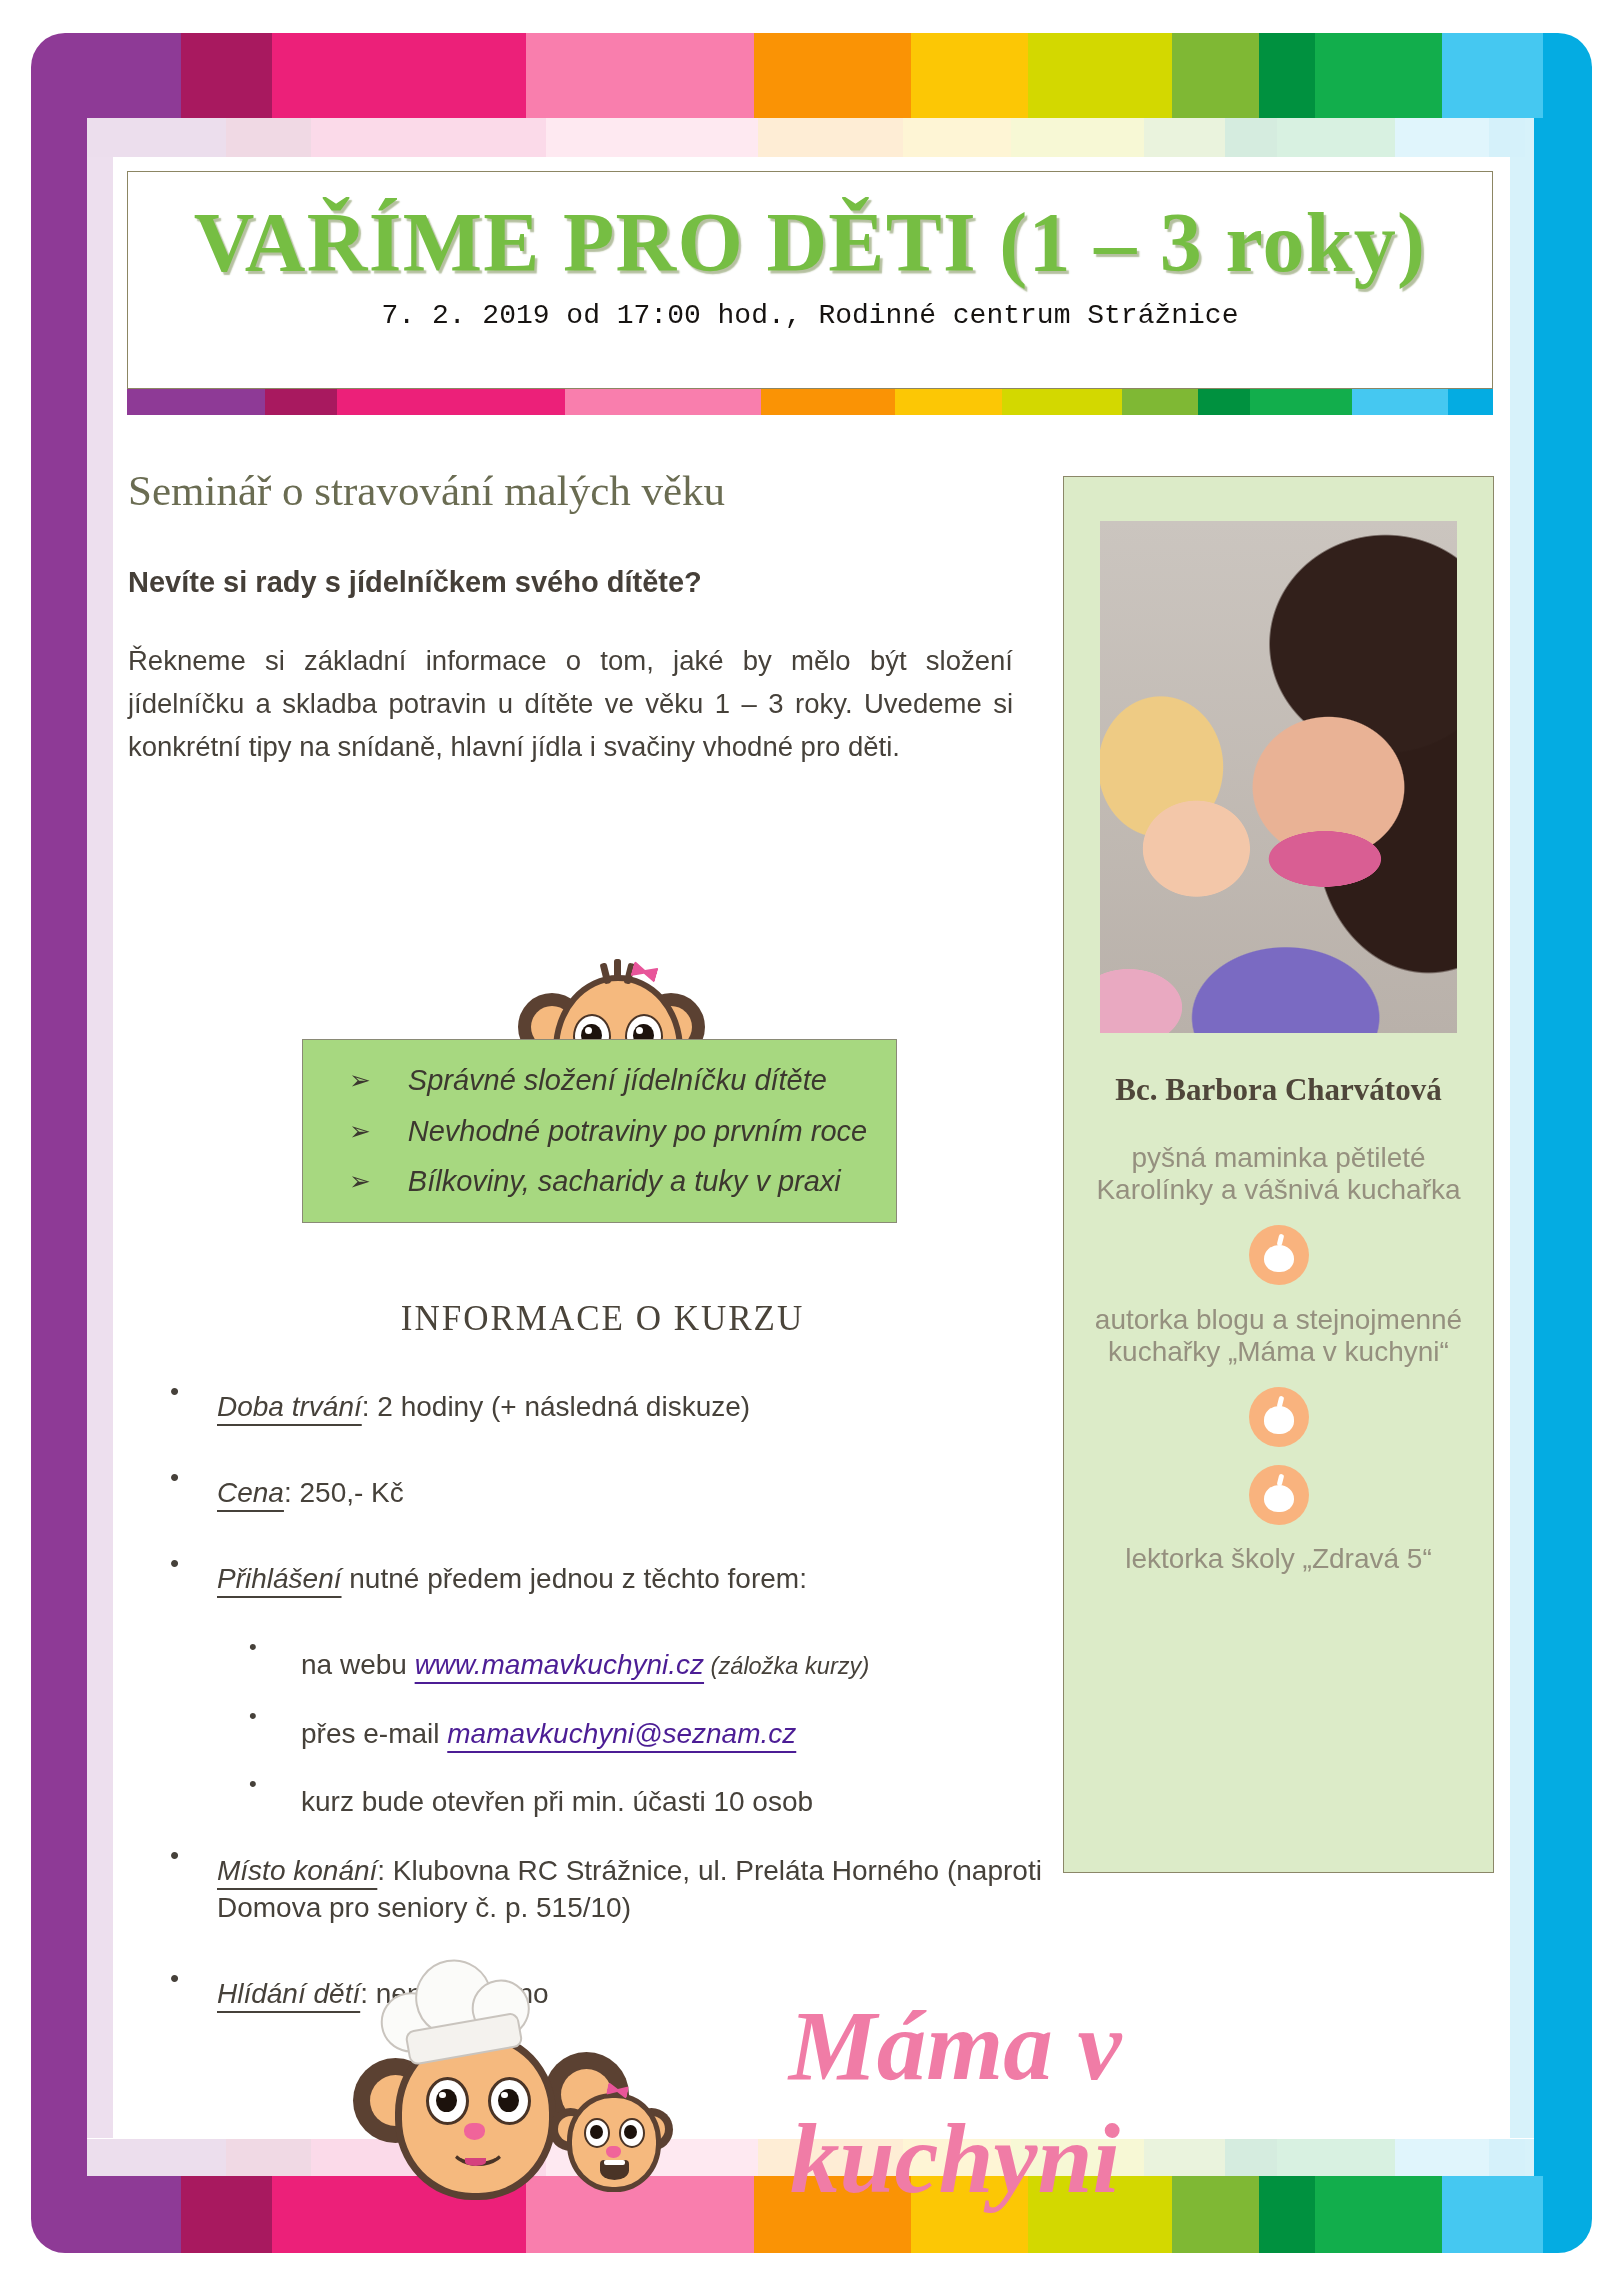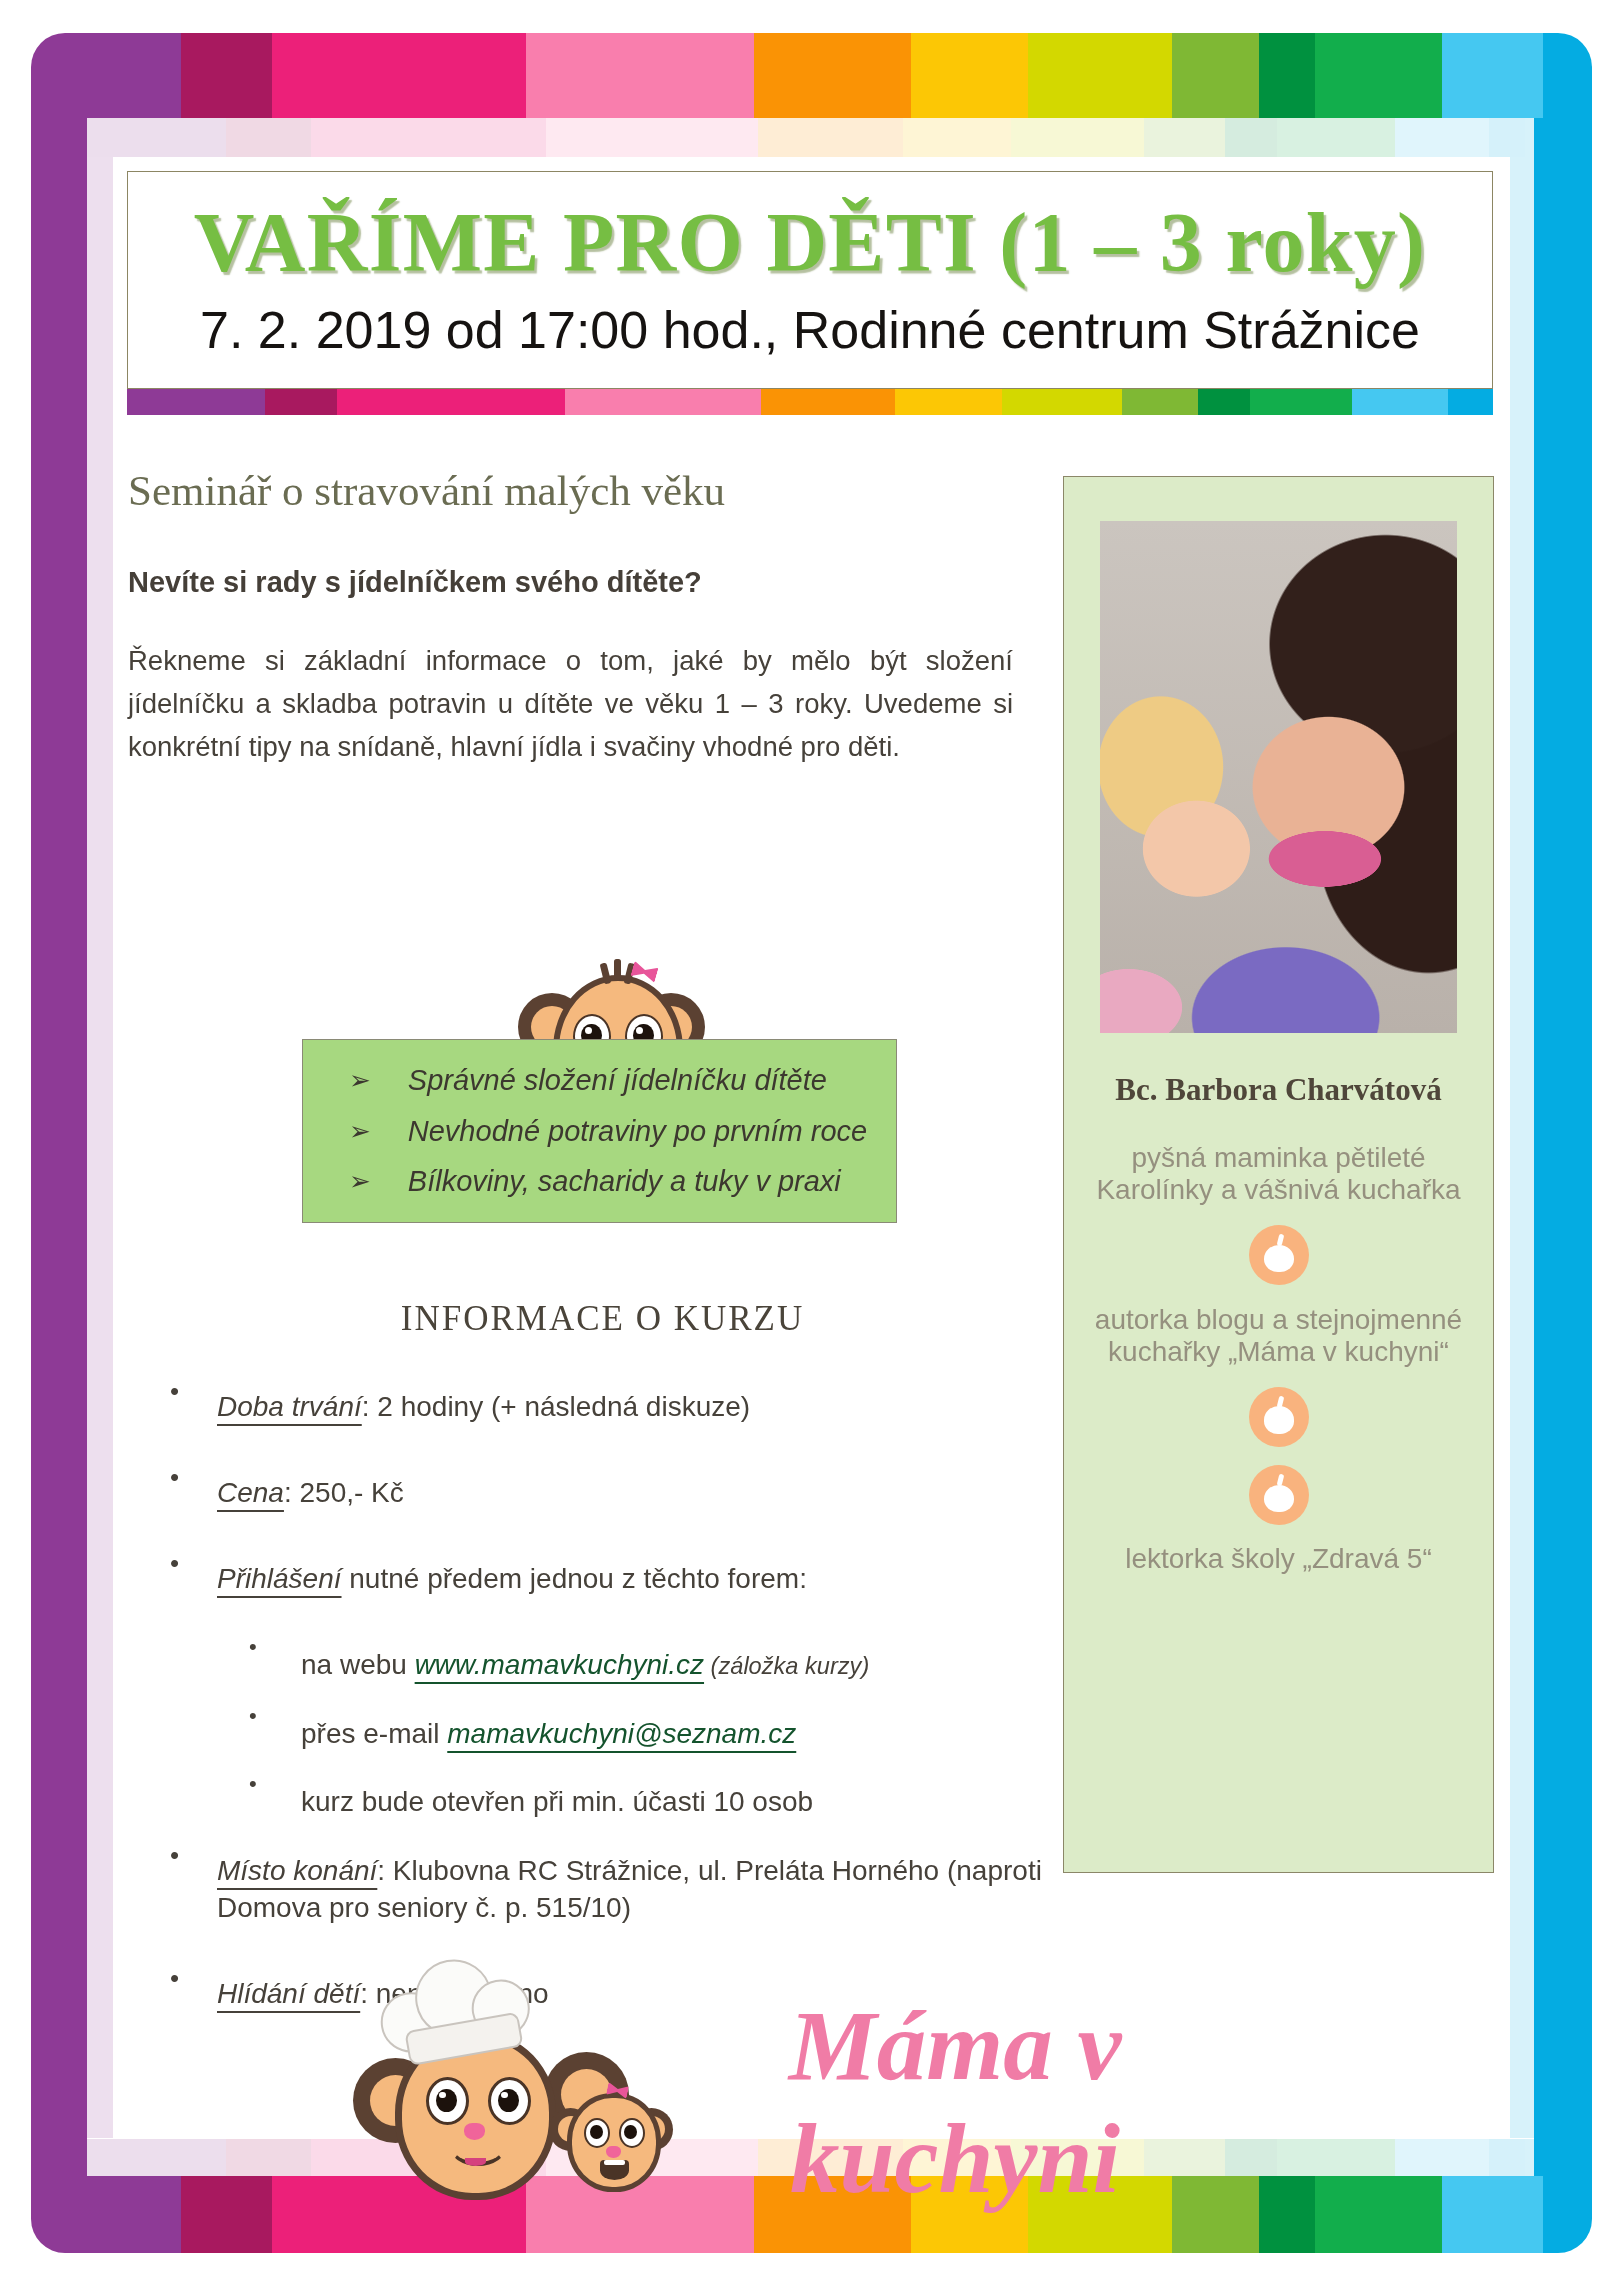--- a/index.html
+++ b/index.html
@@ -17,21 +17,21 @@
   .side{position:absolute;top:85px;bottom:77px;}
   .side.left{left:0;width:56px;}
   .side.right{right:0;width:58px;}
   .side-faded{position:absolute;top:124px;bottom:115px;opacity:.16;}
   .side-faded.left{left:56px;width:26px;}
   .side-faded.right{right:58px;width:24px;}
 
   
   .title-box{position:absolute;left:127px;top:171px;width:1366px;height:218px;background:#fff;border:1.3px solid #8C8663;z-index:2;box-sizing:border-box;text-align:center;}
   .title-box h1{margin:22px 0 0 0;font-family:"Liberation Serif",serif;font-weight:700;font-size:84px;letter-spacing:1.3px;color:#76BE43;text-shadow:2.6px 3.3px 1.3px rgba(90,115,45,.45);}
-  .title-box .date{margin-top:9.2px;font-family:Liberation Sans, sans-serif;font-size:52px;color:#161311;}
+  .title-box .date{margin-top:9.2px;font-family:Liberation Mono, monospace;font-size:28px;color:#161311;}
   .divider{position:absolute;left:127px;top:389px;width:1366px;height:25.5px;display:flex;z-index:2;}
   .divider>div{height:100%;}
 
   
   .col-left{position:absolute;left:128px;top:466px;width:885px;z-index:2;color:#46413A;}
   .col-left h2{margin:0;font-family:"Liberation Serif",serif;font-weight:400;font-size:43px;color:#6A6C52;}
   .question{margin:51px 0 0 0;font-size:29px;font-weight:700;color:#453F38;}
   .body-p{margin:41px 0 0 0;font-size:27.5px;line-height:1.56;text-align:justify;}
   .r-plain{font-style:normal;}
   .r-b{font-weight:700;}
@@ -64,21 +64,21 @@
   
   .course-head{position:absolute;left:128px;top:1299px;width:949px;text-align:center;font-family:"Liberation Serif",serif;font-size:35px;letter-spacing:2px;color:#4A443A;z-index:2;}
   .course-list{position:absolute;left:170px;top:1373px;width:929px;z-index:2;font-size:28px;font-style:italic;color:#46413A;}
   .c-item{display:flex;margin-bottom:33px;line-height:1.32;}
   .c-dot{flex:0 0 47px;font-style:normal;font-size:26px;padding-top:1.3px;}
   .c-text{flex:1;margin-top:16px;}
   .c-sub{margin:26px 0 0 79px;}
   .c-sub .c-item{margin-bottom:15.7px;}
   .c-sub .c-dot{flex:0 0 52px;font-size:22px;}
   .r-label{text-decoration:underline;text-decoration-thickness:2px;text-underline-offset:7.9px;}
-  .r-link{color:#14532d;text-decoration:underline;text-decoration-thickness:2px;text-underline-offset:7.9px;}
+  .r-link{color:#4c1d95;text-decoration:underline;text-decoration-thickness:2px;text-underline-offset:7.9px;}
   .r-small{font-size:23.6px;}
 
   
   .sidebar{position:absolute;left:1063px;top:476px;width:431px;height:1397px;box-sizing:border-box;background:#DCEBC8;border:1.3px solid #8B8768;z-index:2;text-align:center;}
   .sidebar h3{margin:60px 0 0 0;font-family:"Liberation Serif",serif;font-weight:400;font-size:31px;letter-spacing:3.3px;color:#554B3C;}
   .photo{margin:44px auto 0 auto;width:357px;height:512px;
     background:
       radial-gradient(26% 9% at 63% 66%,#D95E93 0 60%,rgba(217,94,147,0) 61%),
       radial-gradient(34% 22% at 64% 52%,#E9B295 0 62%,rgba(233,178,149,0) 63%),
       radial-gradient(24% 15% at 27% 64%,#F3C7A9 0 62%,rgba(243,199,169,0) 63%),

